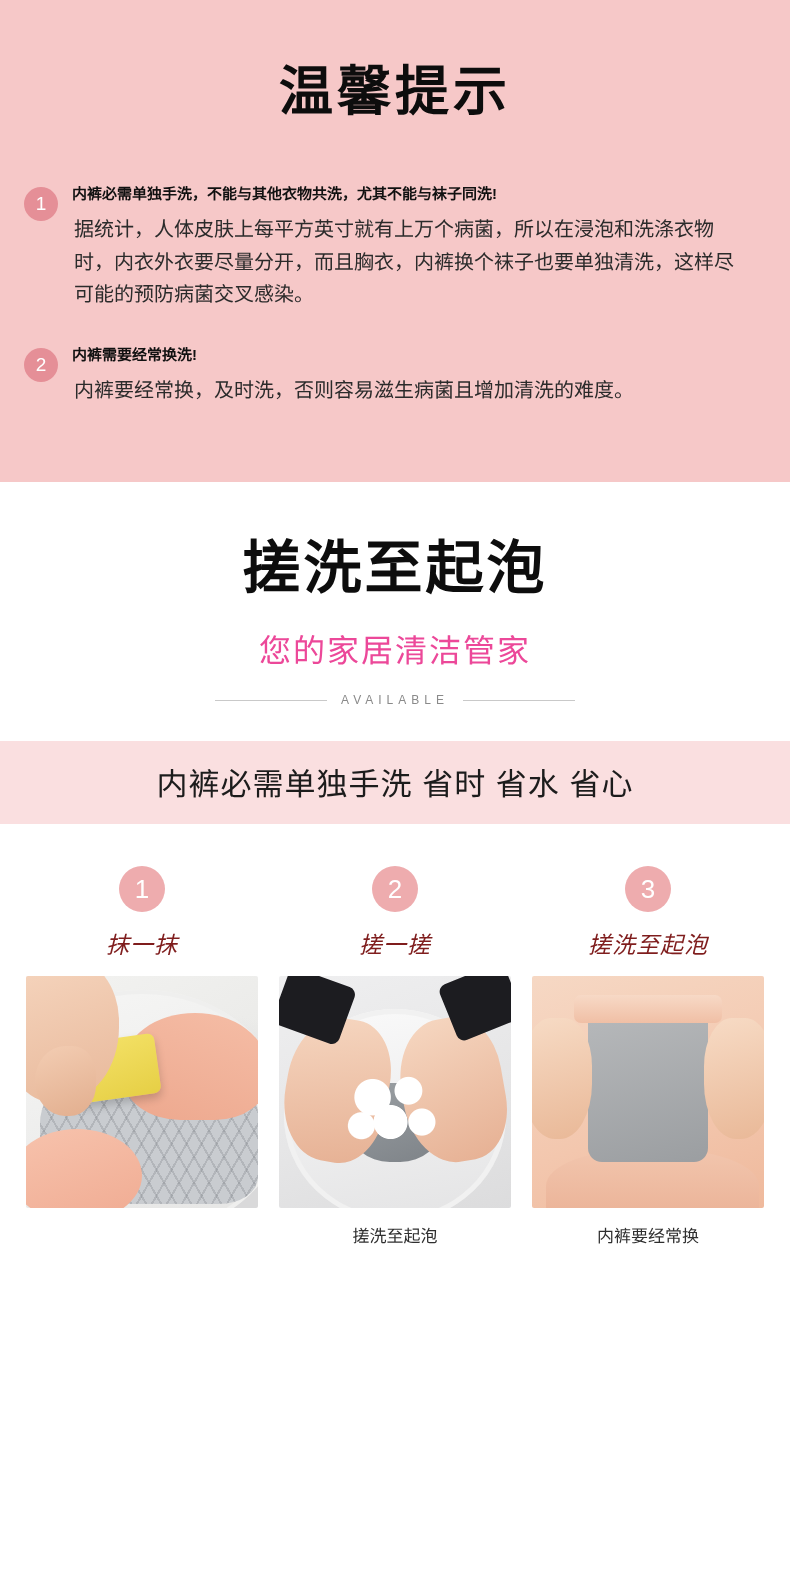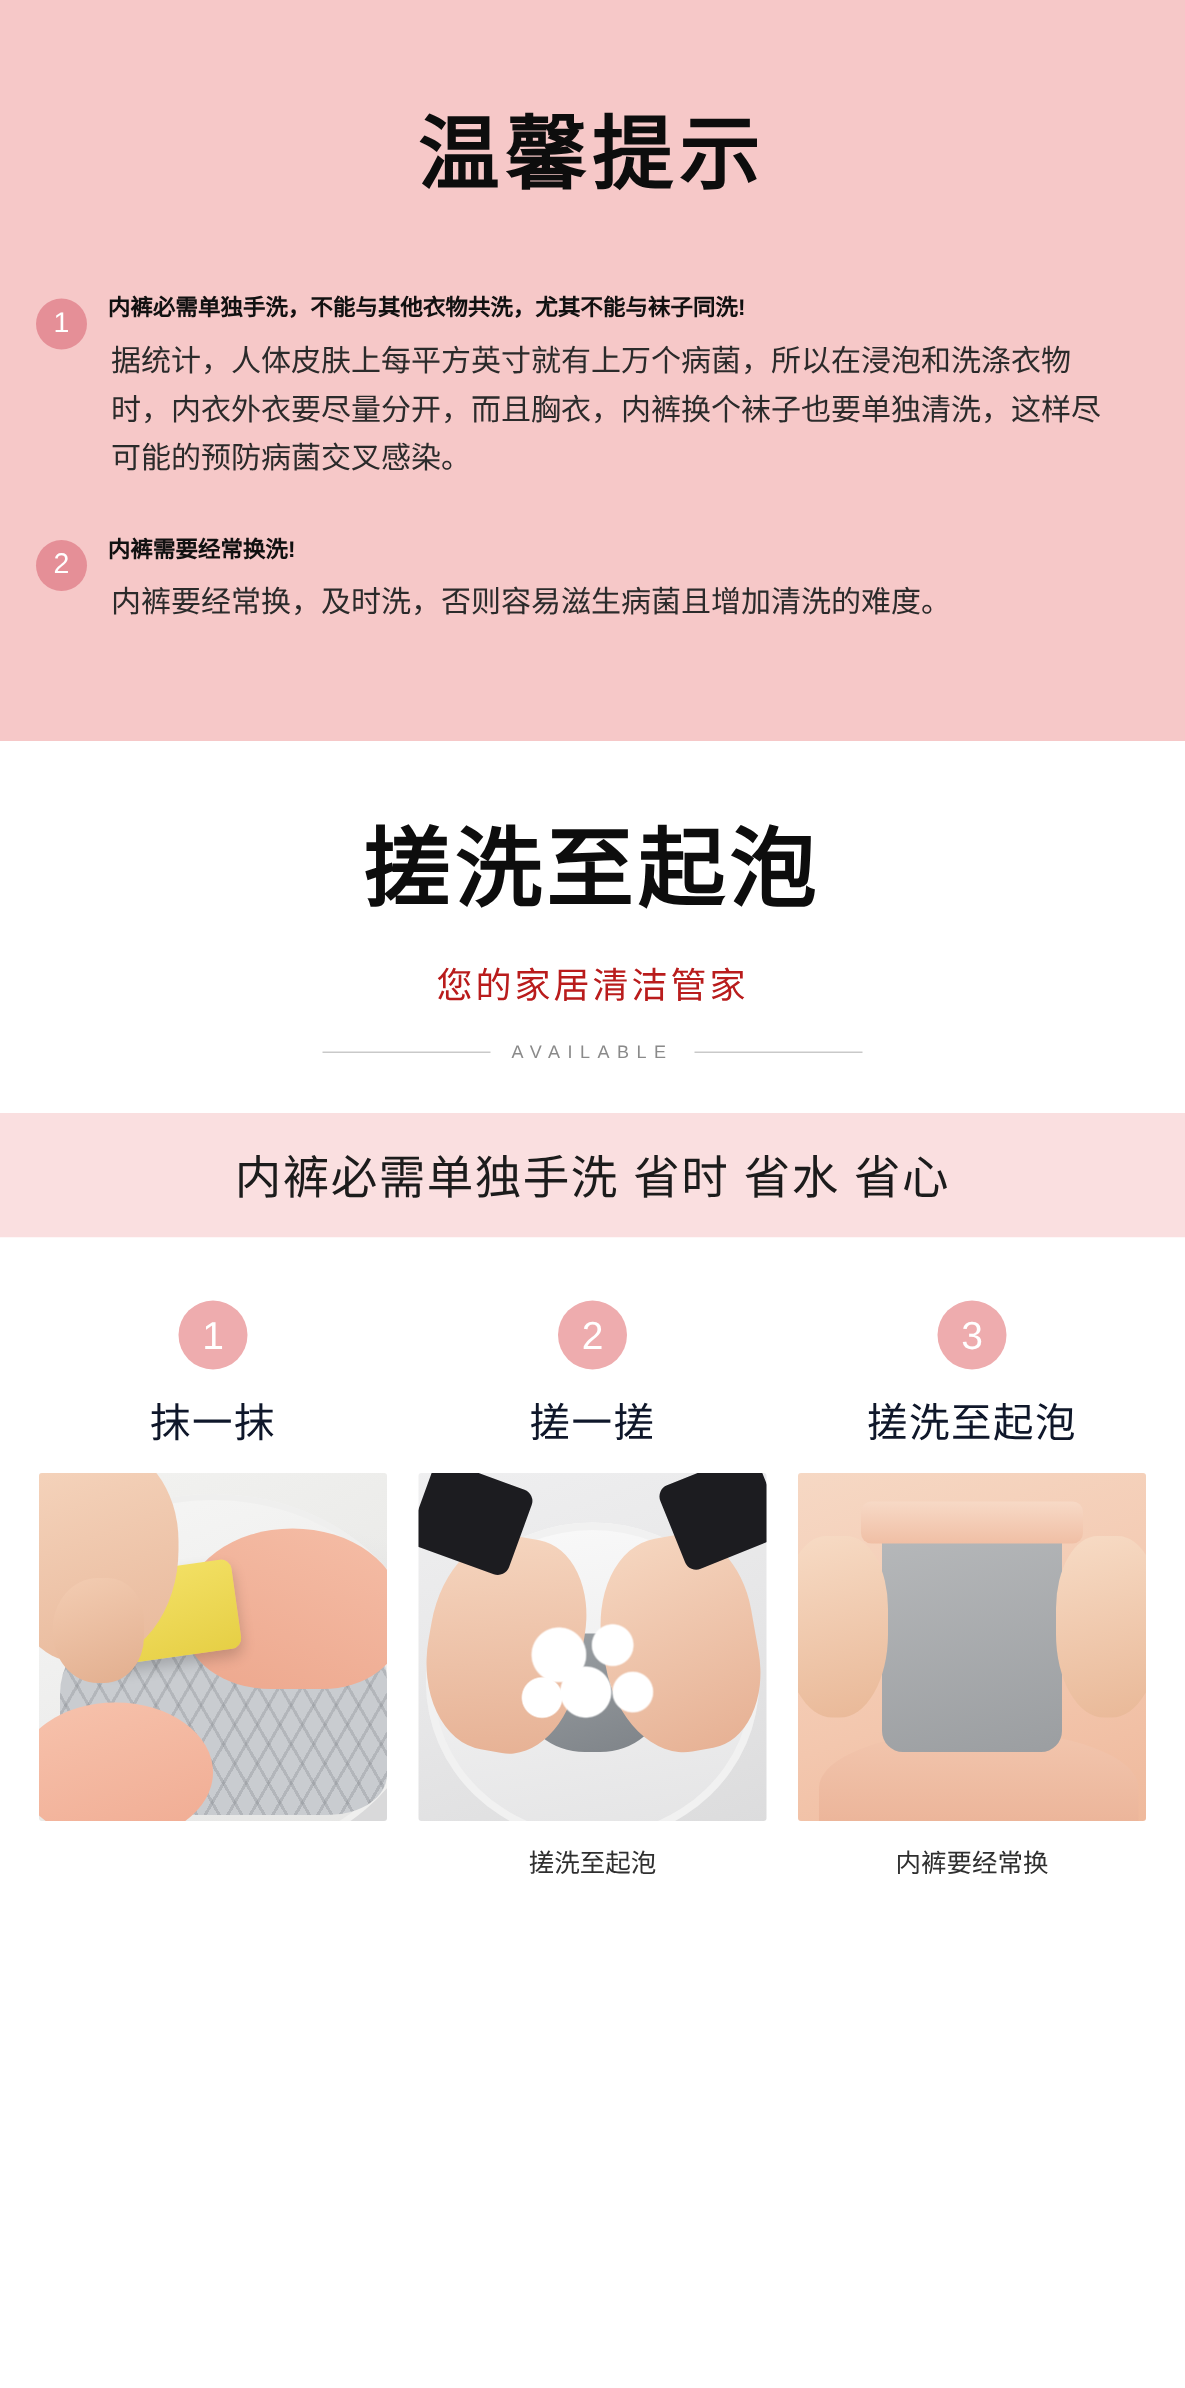--- a/index.html
+++ b/index.html
@@ -24,21 +24,21 @@
   .tips-section {
     background: #f6c8c8;
     padding: 58px 0 42px 0;
   }
   .tips-title {
     text-align: center;
     font-size: 54px;
     font-weight: bold;
     letter-spacing: 4px;
     color: #0d0d0d;
-    margin: 16px 0 62px 0;
+    margin: 4px 0 62px 0;
     line-height: 1.1;
   }
   .tip-item {
     display: flex;
     align-items: flex-start;
     padding: 0 48px 0 24px;
     margin-bottom: 34px;
   }
   .tip-num {
     flex: 0 0 auto;
@@ -79,22 +79,22 @@
   }
   .usage-title {
     font-size: 58px;
     font-weight: bold;
     letter-spacing: 3px;
     color: #0d0d0d;
     margin: 0 0 26px 0;
     line-height: 1.05;
   }
   .usage-sub {
-    font-size: 24px;
-    color: #b91c1c;
+    font-size: 32px;
+    color: #ec4899;
     letter-spacing: 2px;
     margin: 16px 0 22px 0;
   }
   .usage-avail {
     display: flex;
     align-items: center;
     gap: 14px;
     margin: 0 auto;
     width: 360px;
   }
@@ -138,24 +138,25 @@
     width: 46px;
     height: 46px;
     line-height: 46px;
     border-radius: 50%;
     background: #eeacae;
     color: #ffffff;
     font-size: 26px;
     margin: 0 auto 14px auto;
   }
   .step-label {
-    font-size: 27px;
-    color: #0f172a;
+    font-size: 23px;
+    color: #7f1d1d;
     margin: 0 0 16px 0;
     letter-spacing: 1px;
+    font-style: italic;
   }
   .step-photo {
     width: 232px;
     height: 232px;
     position: relative;
     overflow: hidden;
     border-radius: 2px;
   }
   .step-caption {
     font-size: 17px;

